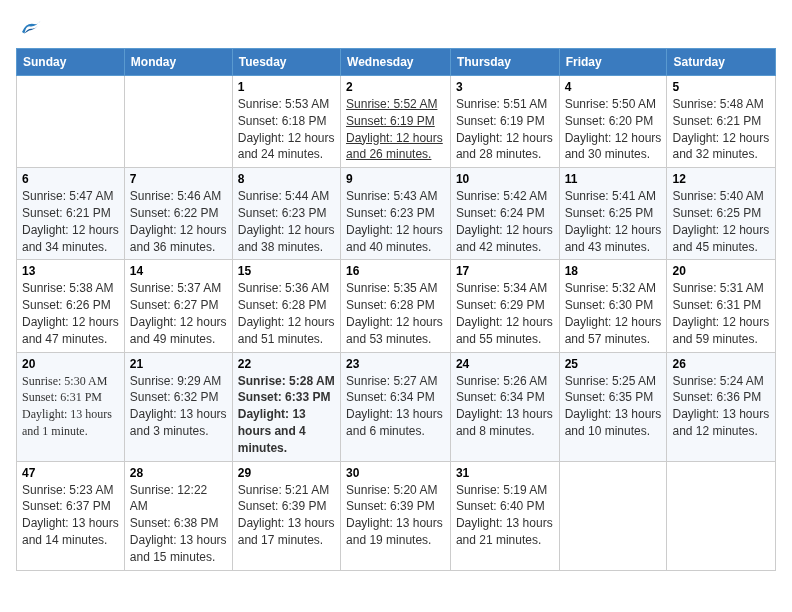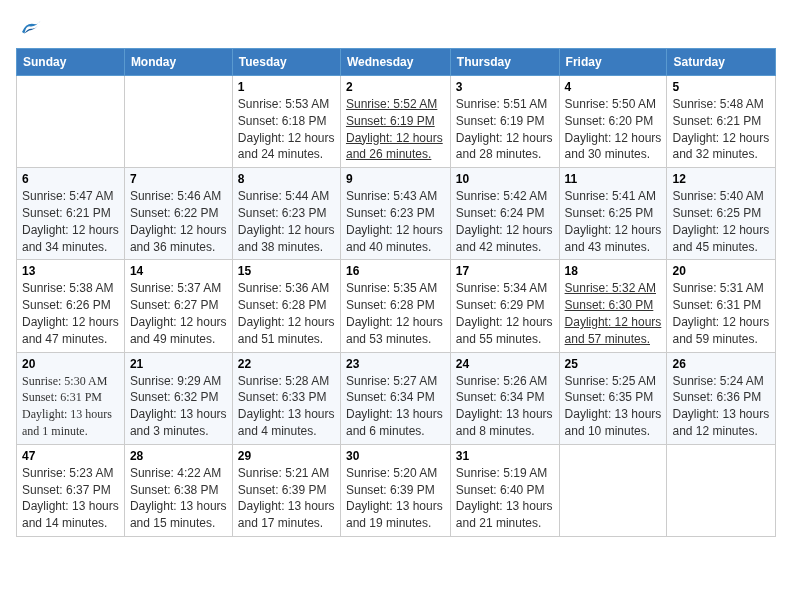--- a/index.html
+++ b/index.html
@@ -220,21 +220,21 @@
 Daylight: 12 hours and 53 minutes.</div>
         </td>
         <td>
           <span class="day-number">17</span>
           <div class="day-info" style="white-space: pre-line;">Sunrise: 5:34 AM
 Sunset: 6:29 PM
 Daylight: 12 hours and 55 minutes.</div>
         </td>
         <td>
           <span class="day-number">18</span>
-          <div class="day-info" style="white-space: pre-line; text-decoration: underline;">Sunrise: 5:32 AM
+          <div class="day-info" style="white-space: pre-line;">Sunrise: 5:32 AM
 Sunset: 6:30 PM
 Daylight: 12 hours and 57 minutes.</div>
         </td>
         <td>
           <span class="day-number">20</span>
           <div class="day-info" style="white-space: pre-line;">Sunrise: 5:31 AM
 Sunset: 6:31 PM
 Daylight: 12 hours and 59 minutes.</div>
         </td>
       </tr>
@@ -246,21 +246,21 @@
 Daylight: 13 hours and 1 minute.</div>
         </td>
         <td>
           <span class="day-number">21</span>
           <div class="day-info" style="white-space: pre-line;">Sunrise: 9:29 AM
 Sunset: 6:32 PM
 Daylight: 13 hours and 3 minutes.</div>
         </td>
         <td>
           <span class="day-number">22</span>
-          <div class="day-info" style="white-space: pre-line;">Sunrise: 5:28 AM
+          <div class="day-info" style="white-space: pre-line; font-weight: bold;">Sunrise: 5:28 AM
 Sunset: 6:33 PM
 Daylight: 13 hours and 4 minutes.</div>
         </td>
         <td>
           <span class="day-number">23</span>
           <div class="day-info" style="white-space: pre-line;">Sunrise: 5:27 AM
 Sunset: 6:34 PM
 Daylight: 13 hours and 6 minutes.</div>
         </td>
         <td>
@@ -284,21 +284,21 @@
       </tr>
       <tr>
         <td>
           <span class="day-number">47</span>
           <div class="day-info" style="white-space: pre-line;">Sunrise: 5:23 AM
 Sunset: 6:37 PM
 Daylight: 13 hours and 14 minutes.</div>
         </td>
         <td>
           <span class="day-number">28</span>
-          <div class="day-info" style="white-space: pre-line;">Sunrise: 4:22 AM
+          <div class="day-info" style="white-space: pre-line;">Sunrise: 12:22 AM
 Sunset: 6:38 PM
 Daylight: 13 hours and 15 minutes.</div>
         </td>
         <td>
           <span class="day-number">29</span>
           <div class="day-info" style="white-space: pre-line;">Sunrise: 5:21 AM
 Sunset: 6:39 PM
 Daylight: 13 hours and 17 minutes.</div>
         </td>
         <td>

